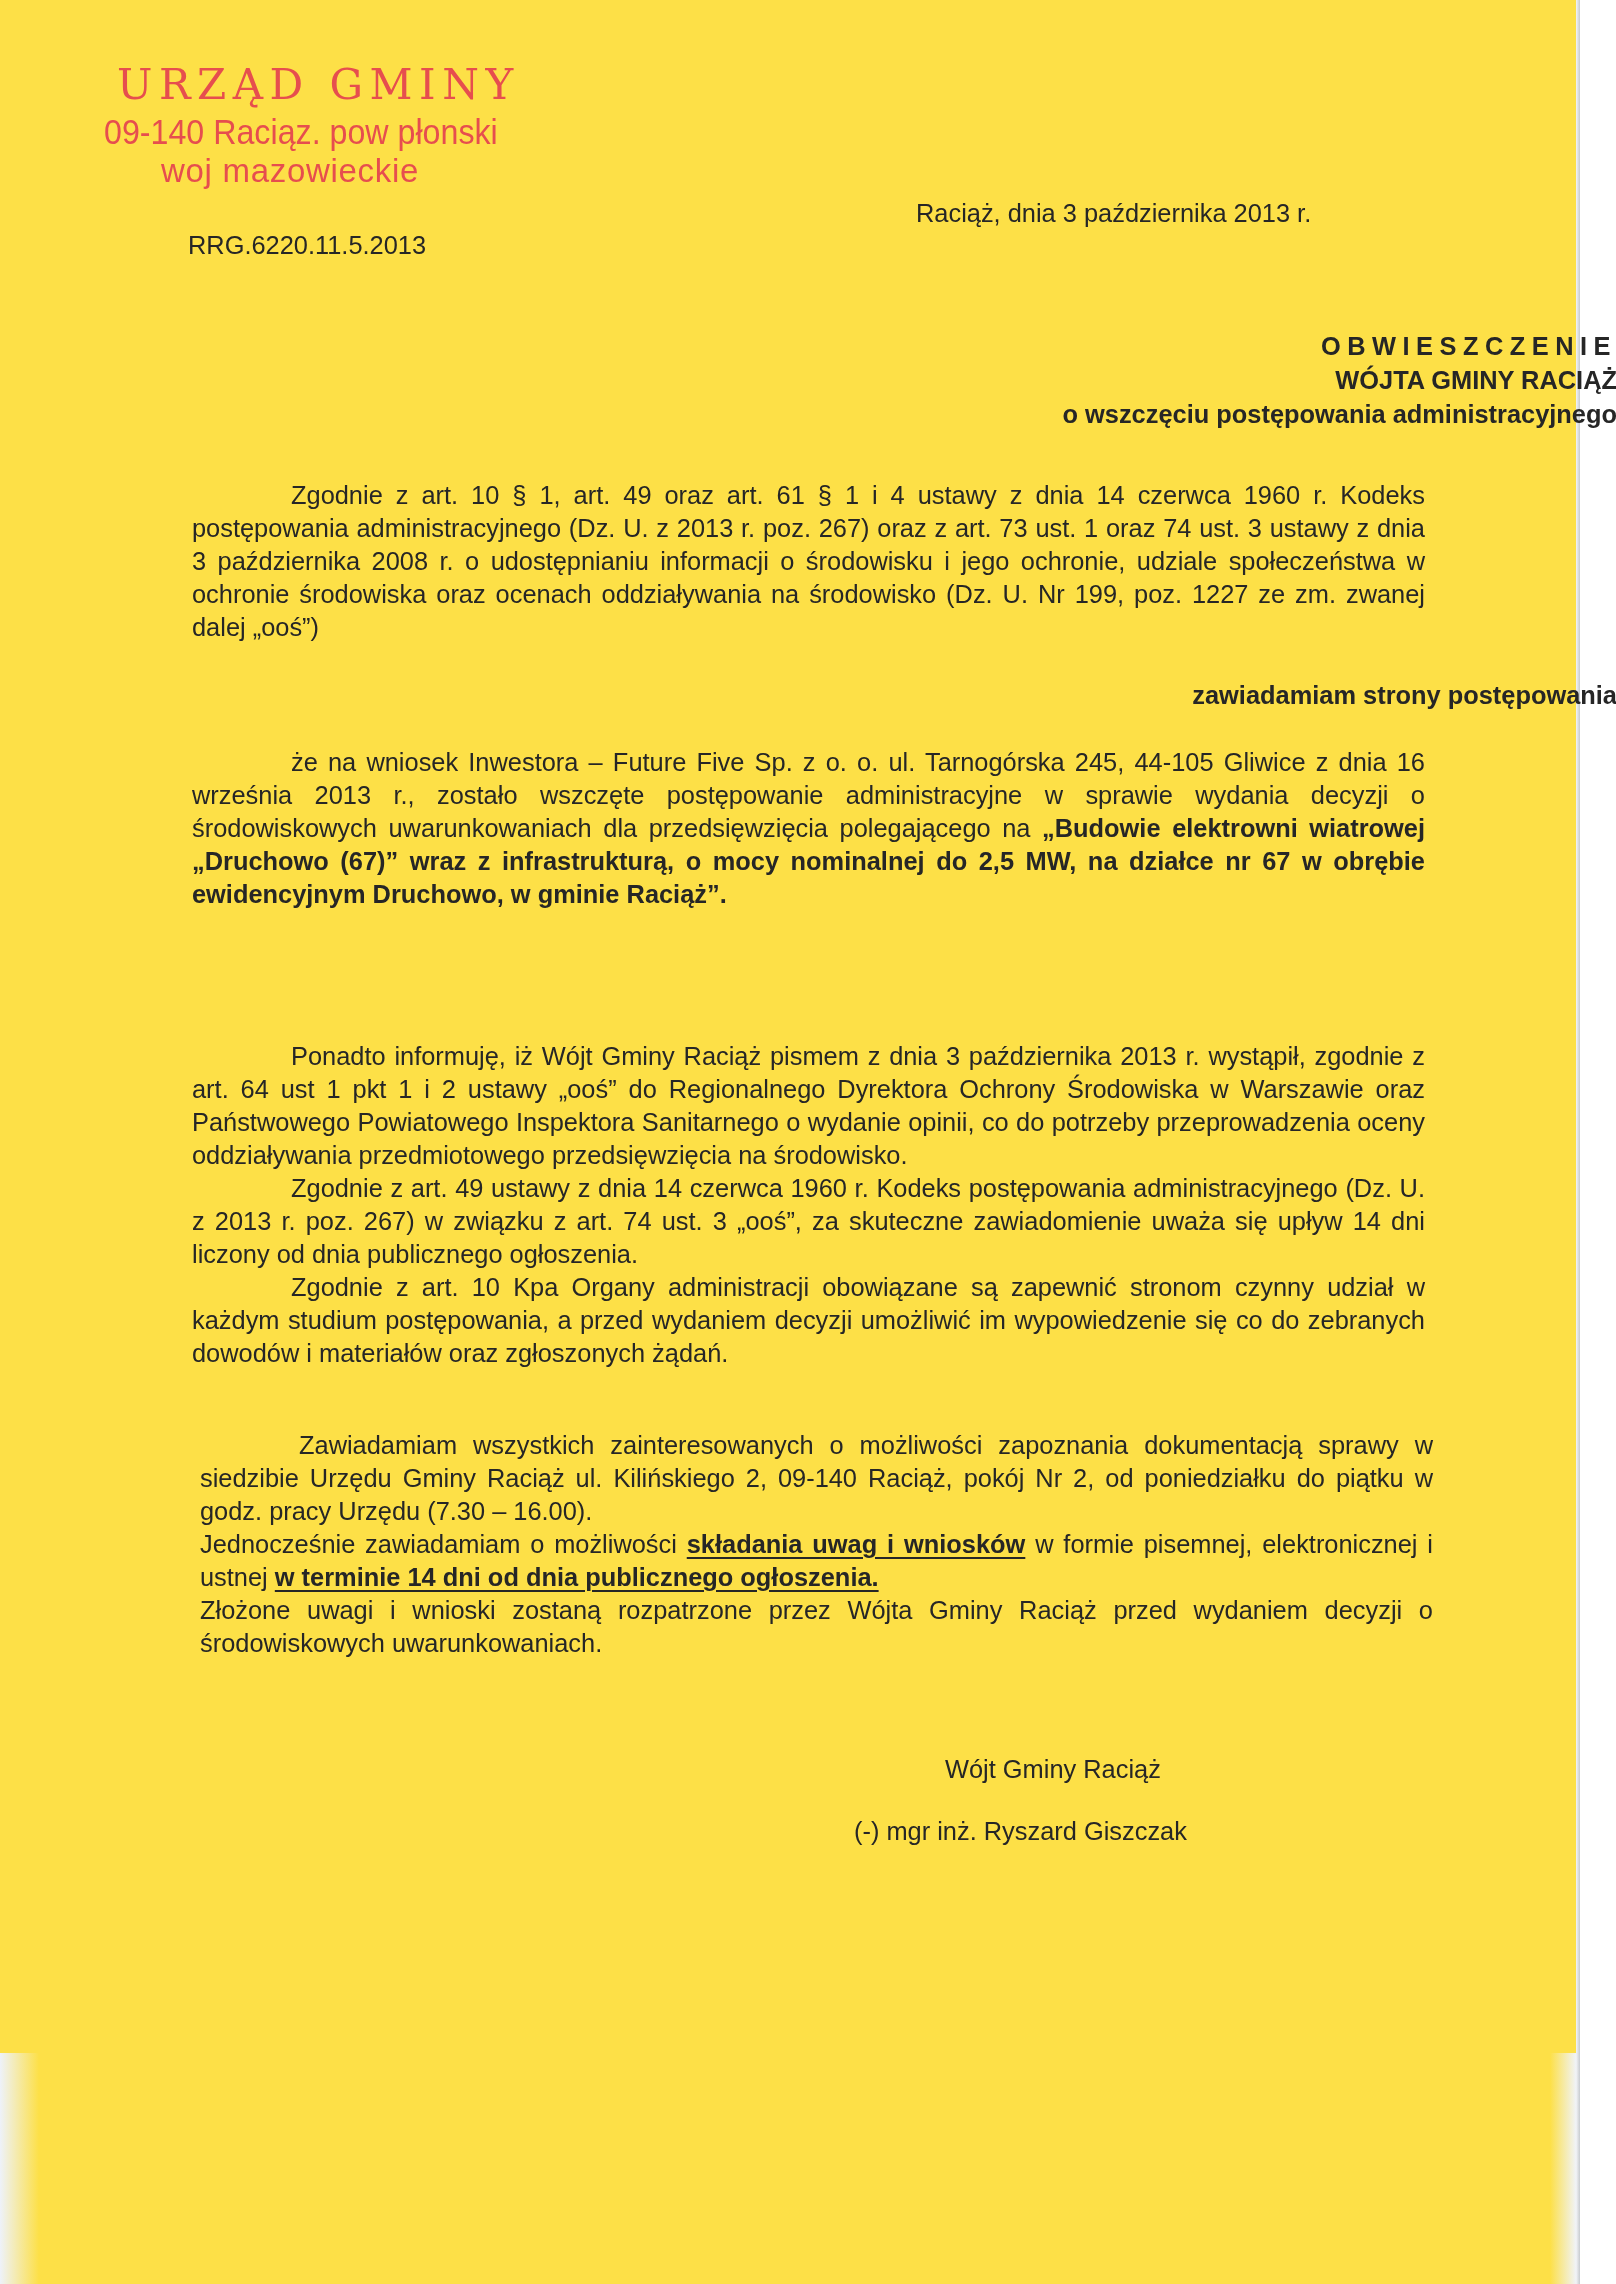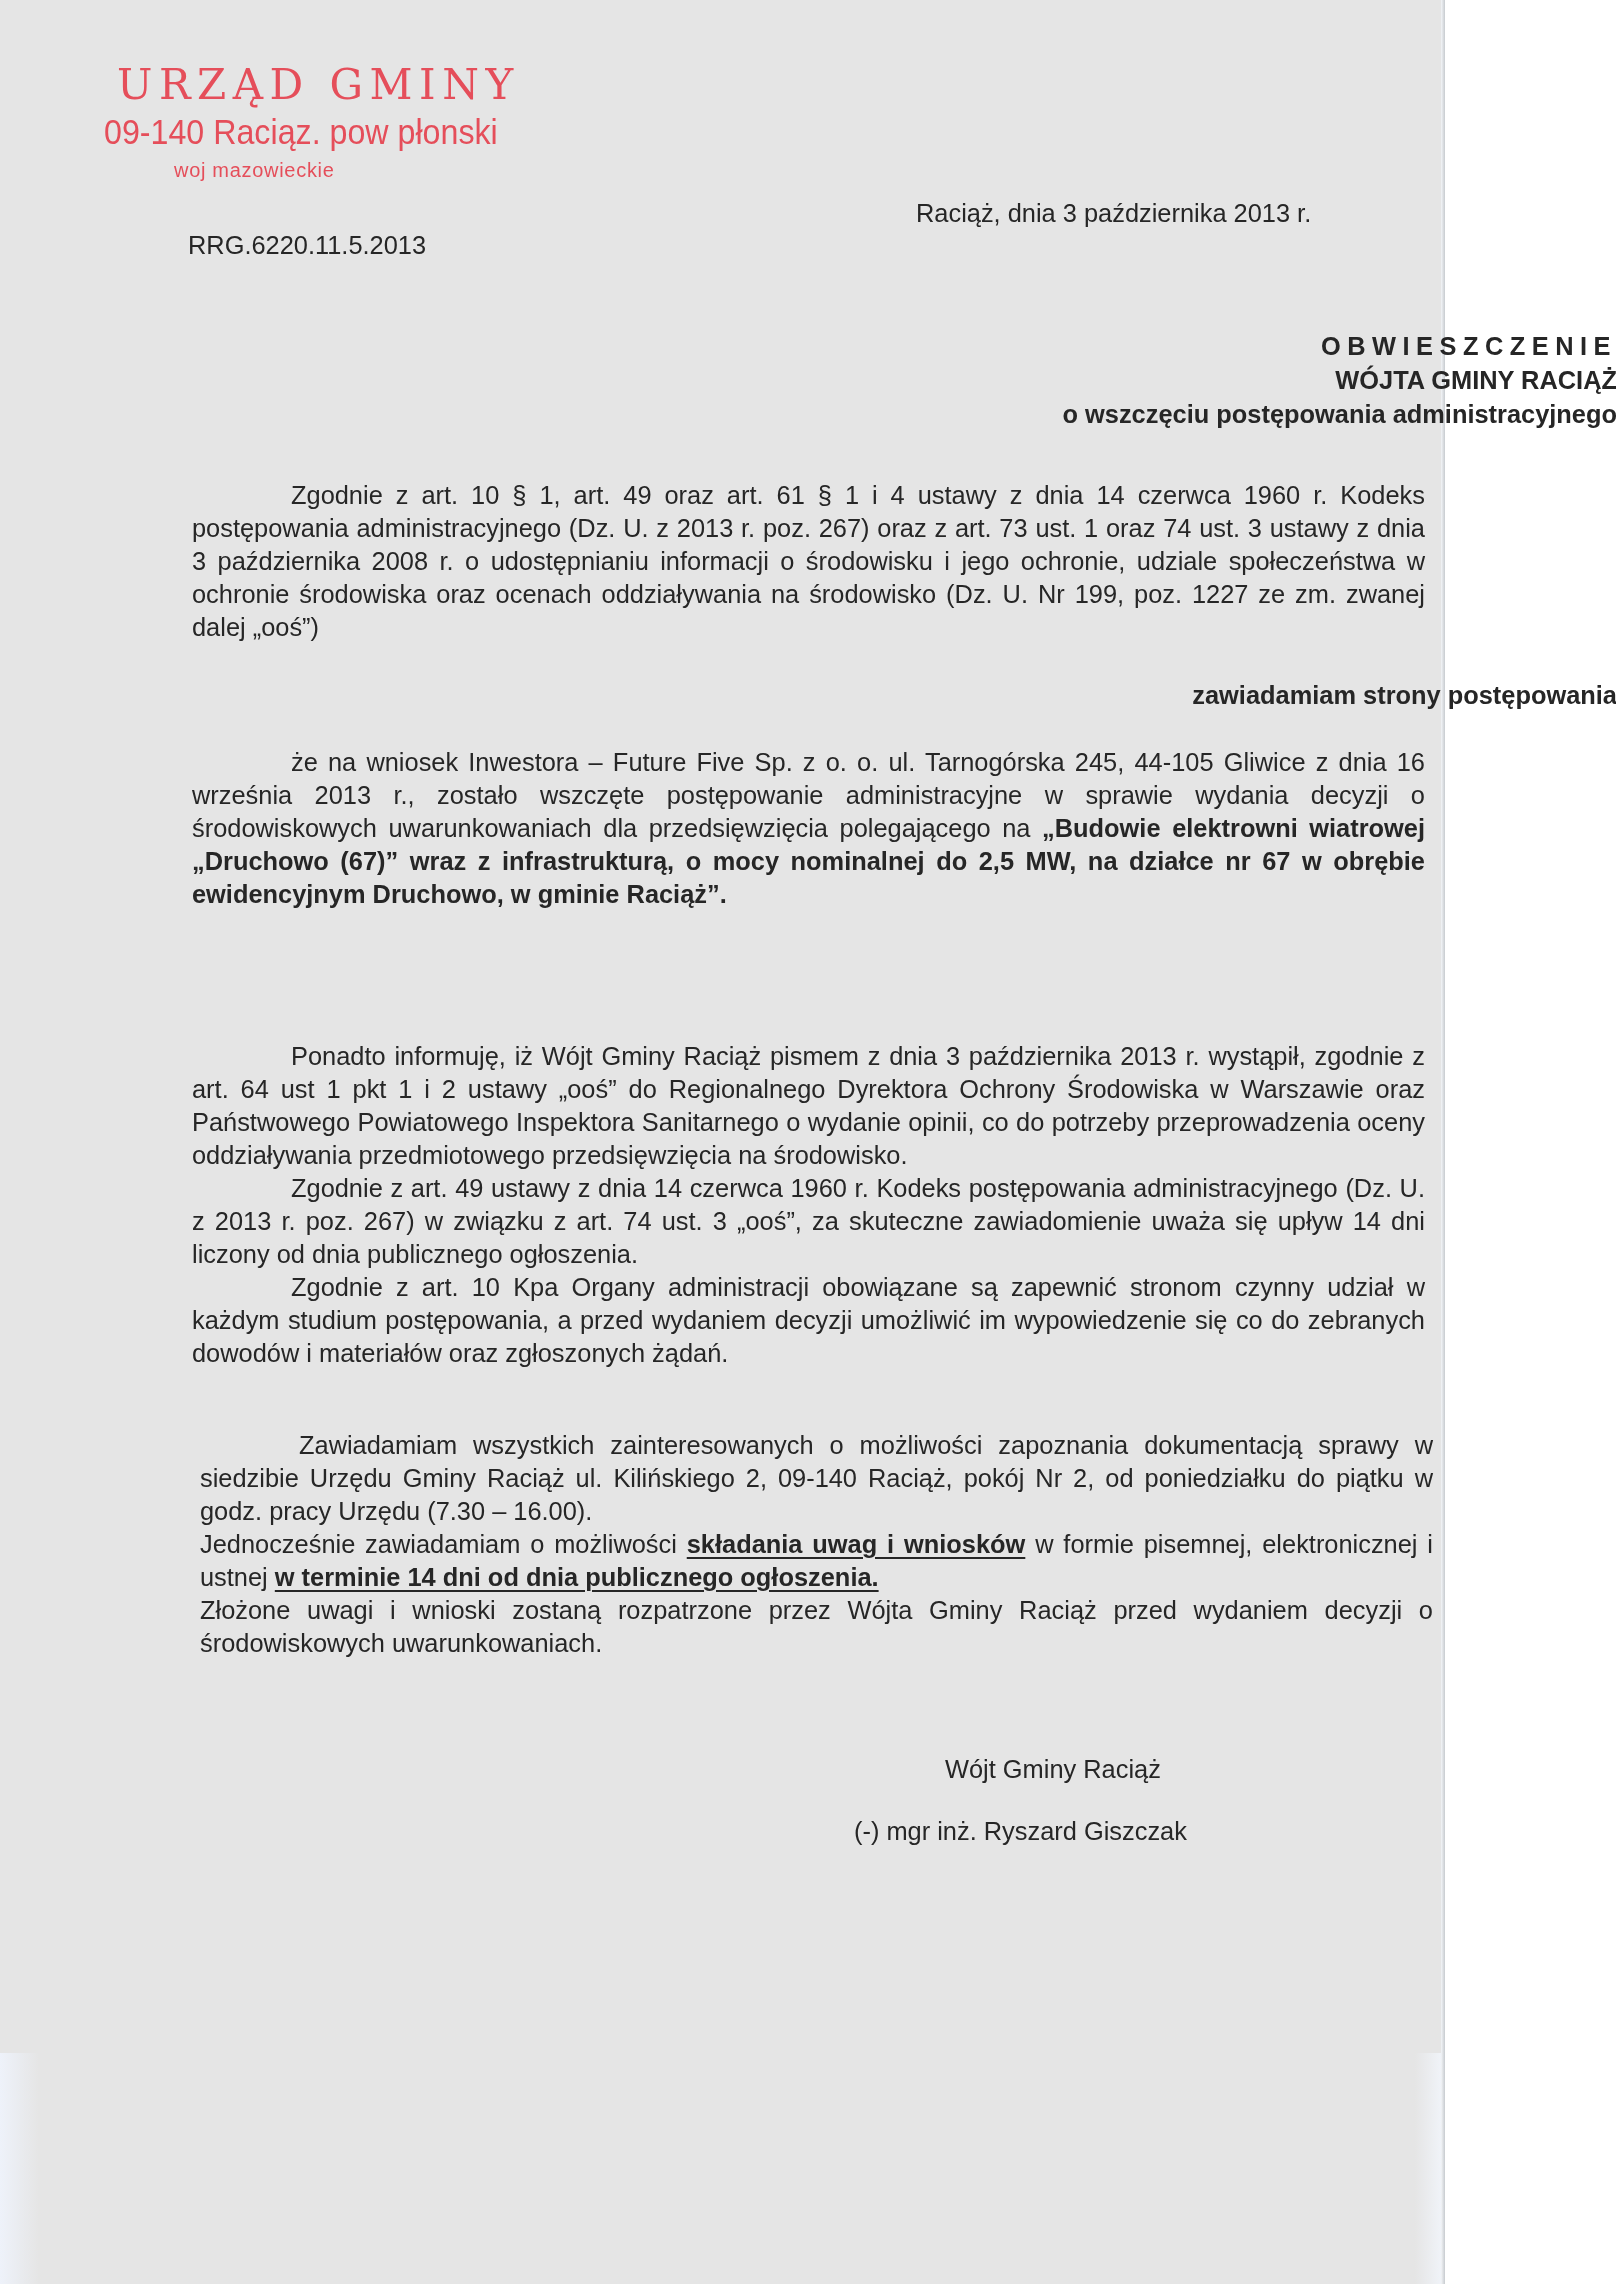--- a/index.html
+++ b/index.html
@@ -11,23 +11,23 @@
       width: 1617px;
       height: 2284px;
       position: relative;
       overflow: hidden;
       font-family: "Liberation Sans", sans-serif;
       color: #262626;
     }
     .page {
       position: absolute;
       left: 0; top: 0;
-      width: 1445px;
+      width: 1580px;
       height: 2284px;
-      background: #e5e5e5;
+      background: #fde047;
     }
     .scan-edge-right {
       position: absolute;
       right: 0; top: 0;
       width: 3.9px; height: 2284px;
       background: linear-gradient(to right, #f3f5f8, #c7cbcf);
     }
     .scan-shade-left {
       position: absolute;
       left: 0; top: 2053px;
@@ -60,23 +60,23 @@
       font-family: "Liberation Sans", sans-serif;
       font-size: 35px;
       line-height: 42px;
       margin-left: -13px;
       white-space: nowrap;
       transform: scaleX(0.92);
       transform-origin: left;
     }
     .stamp .line3 {
       font-family: "Liberation Sans", sans-serif;
-      font-size: 20px;
+      font-size: 33px;
       line-height: 35px;
-      margin-left: 57px;
+      margin-left: 44px;
       white-space: nowrap;
       letter-spacing: 0.7px;
     }
 
     .ref-number {
       position: absolute;
       left: 188px;
       top: 231px;
       font-size: 25.4px;
       white-space: nowrap;

